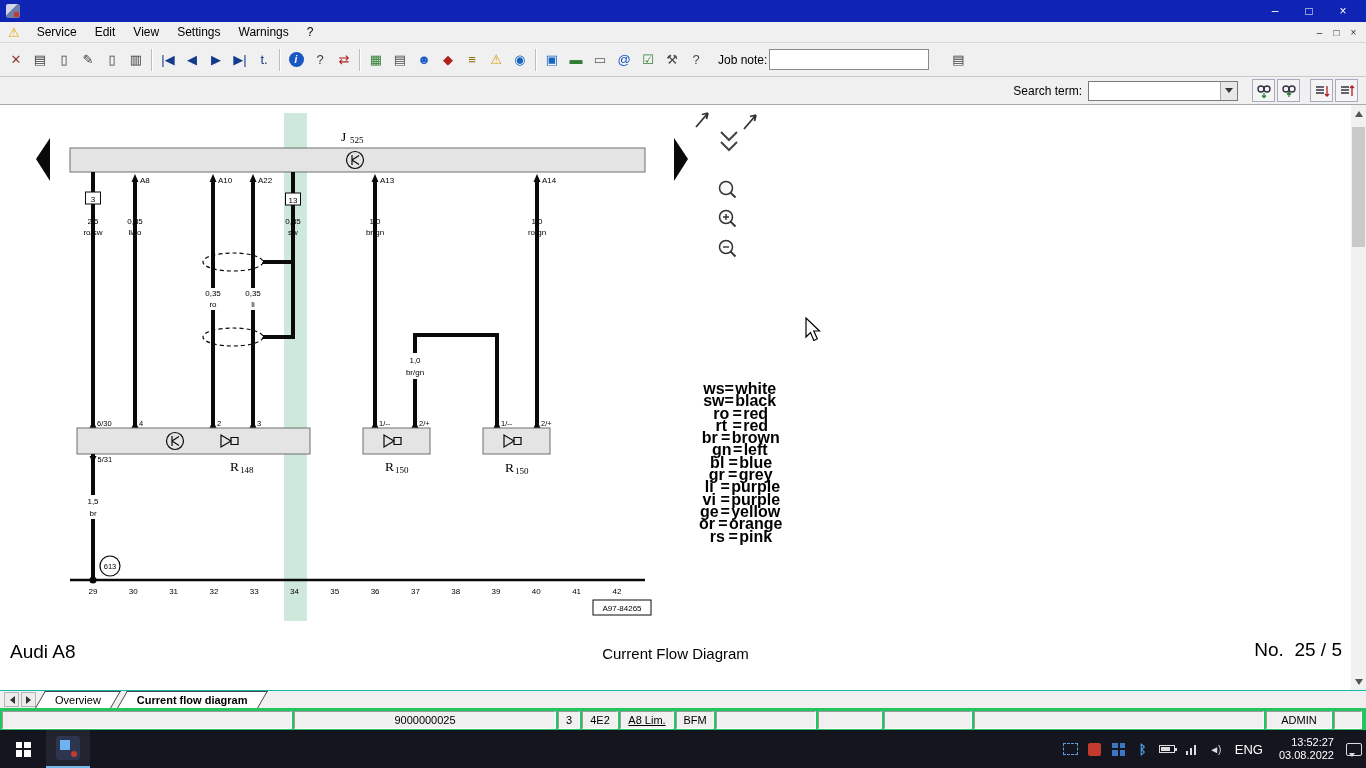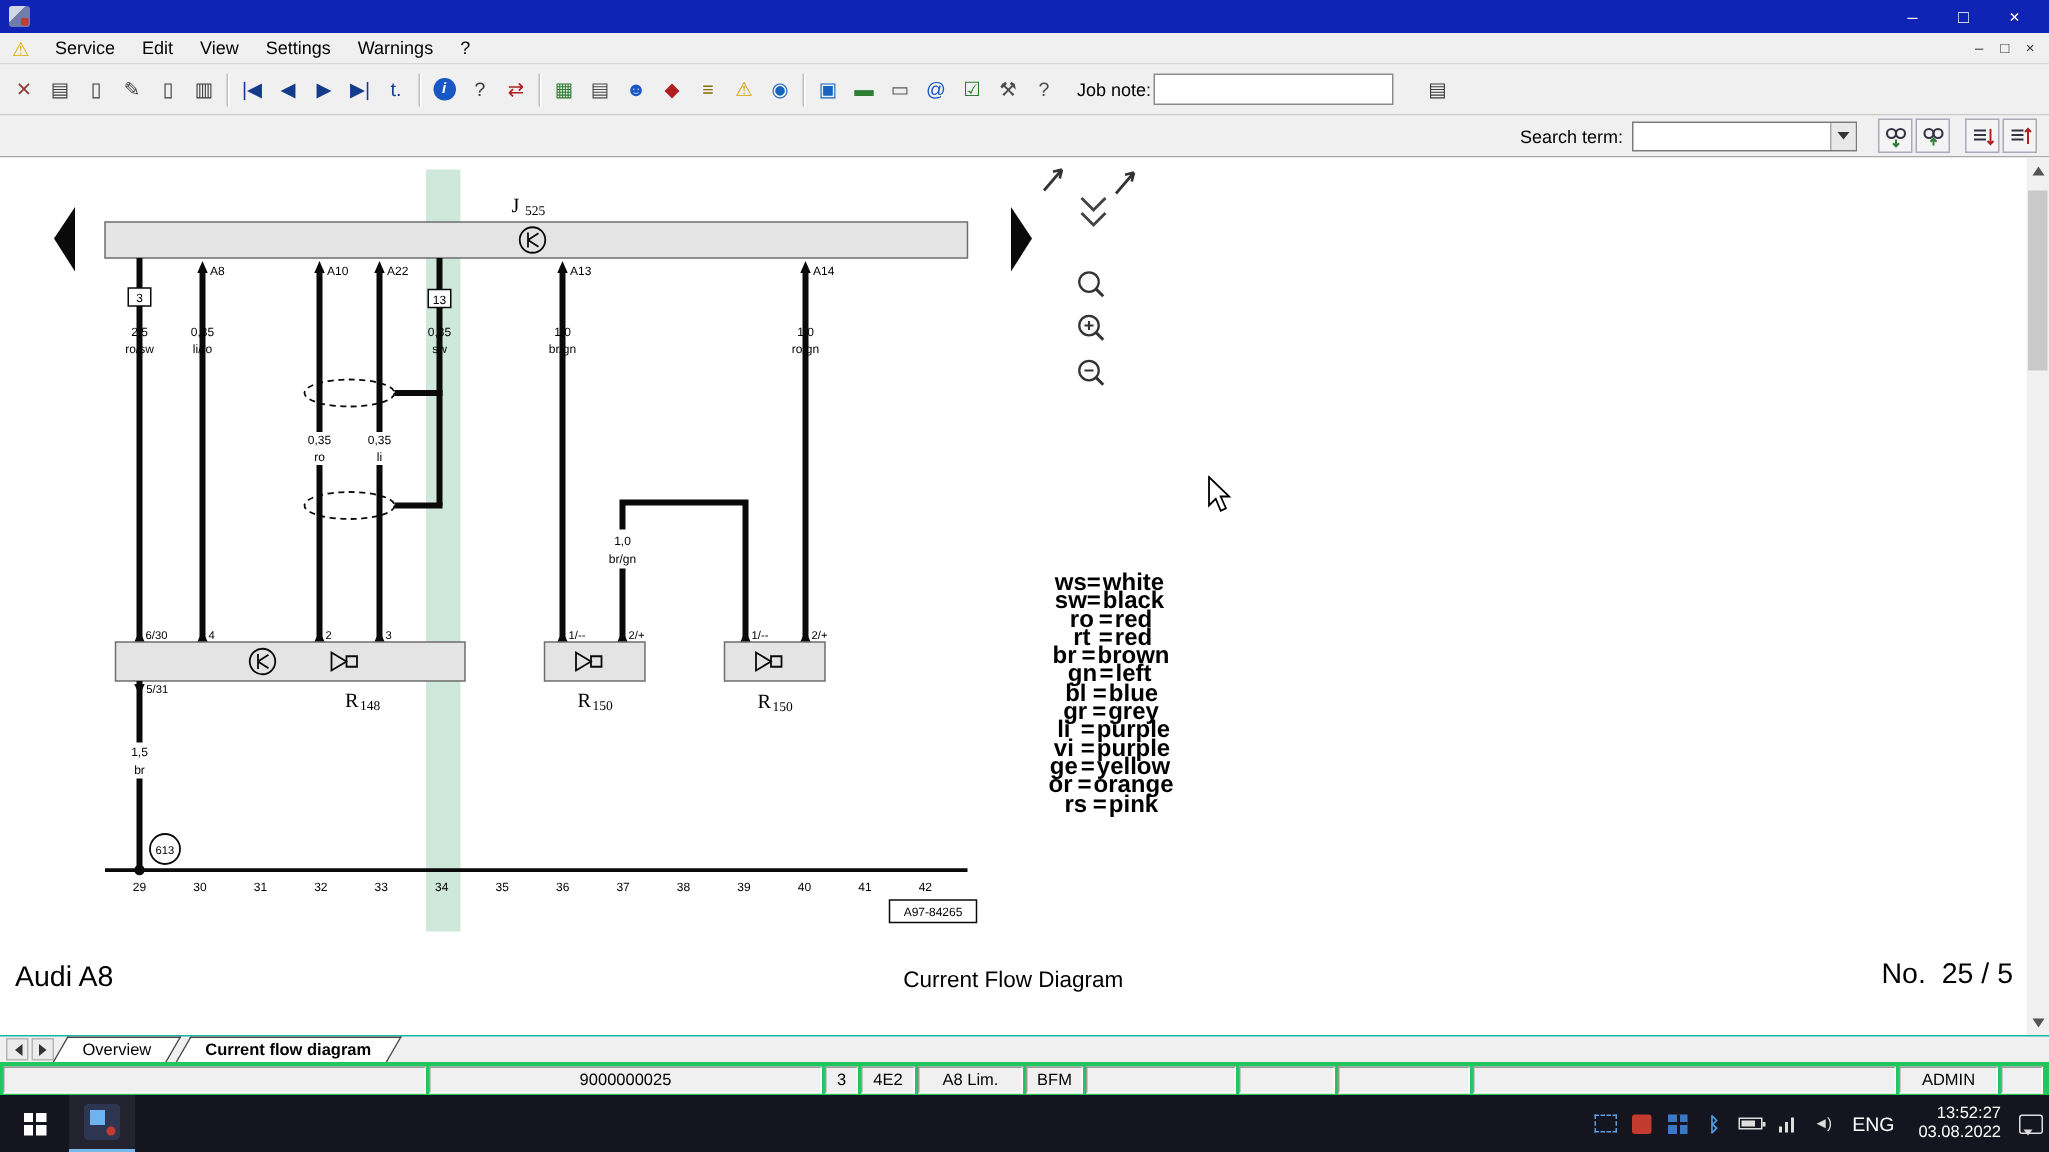--- a/index.html
+++ b/index.html
@@ -531,21 +531,21 @@
   <div class="tab active">
       <span>Current flow diagram</span>
     </div>
 </div>
 
 <div class="statusbar">
   <div class="scell sc-grow"></div>
   <div class="scell" style="width:262px;">9000000025</div>
   <div class="scell" style="width:22px;">3</div>
   <div class="scell" style="width:36px;">4E2</div>
-  <div class="scell" style="width:70px;">A8 Lim.</div>
+  <div class="scell" style="width:54px;text-decoration:underline;">A8 Lim.</div>
   <div class="scell" style="width:38px;">BFM</div>
   <div class="scell" style="width:100px;"></div>
   <div class="scell" style="width:64px;"></div>
   <div class="scell" style="width:88px;"></div>
   <div class="scell sc-grow"></div>
   <div class="scell" style="width:66px;">ADMIN</div>
   <div class="scell" style="width:28px;"></div>
 </div>
 
 <div class="taskbar">

